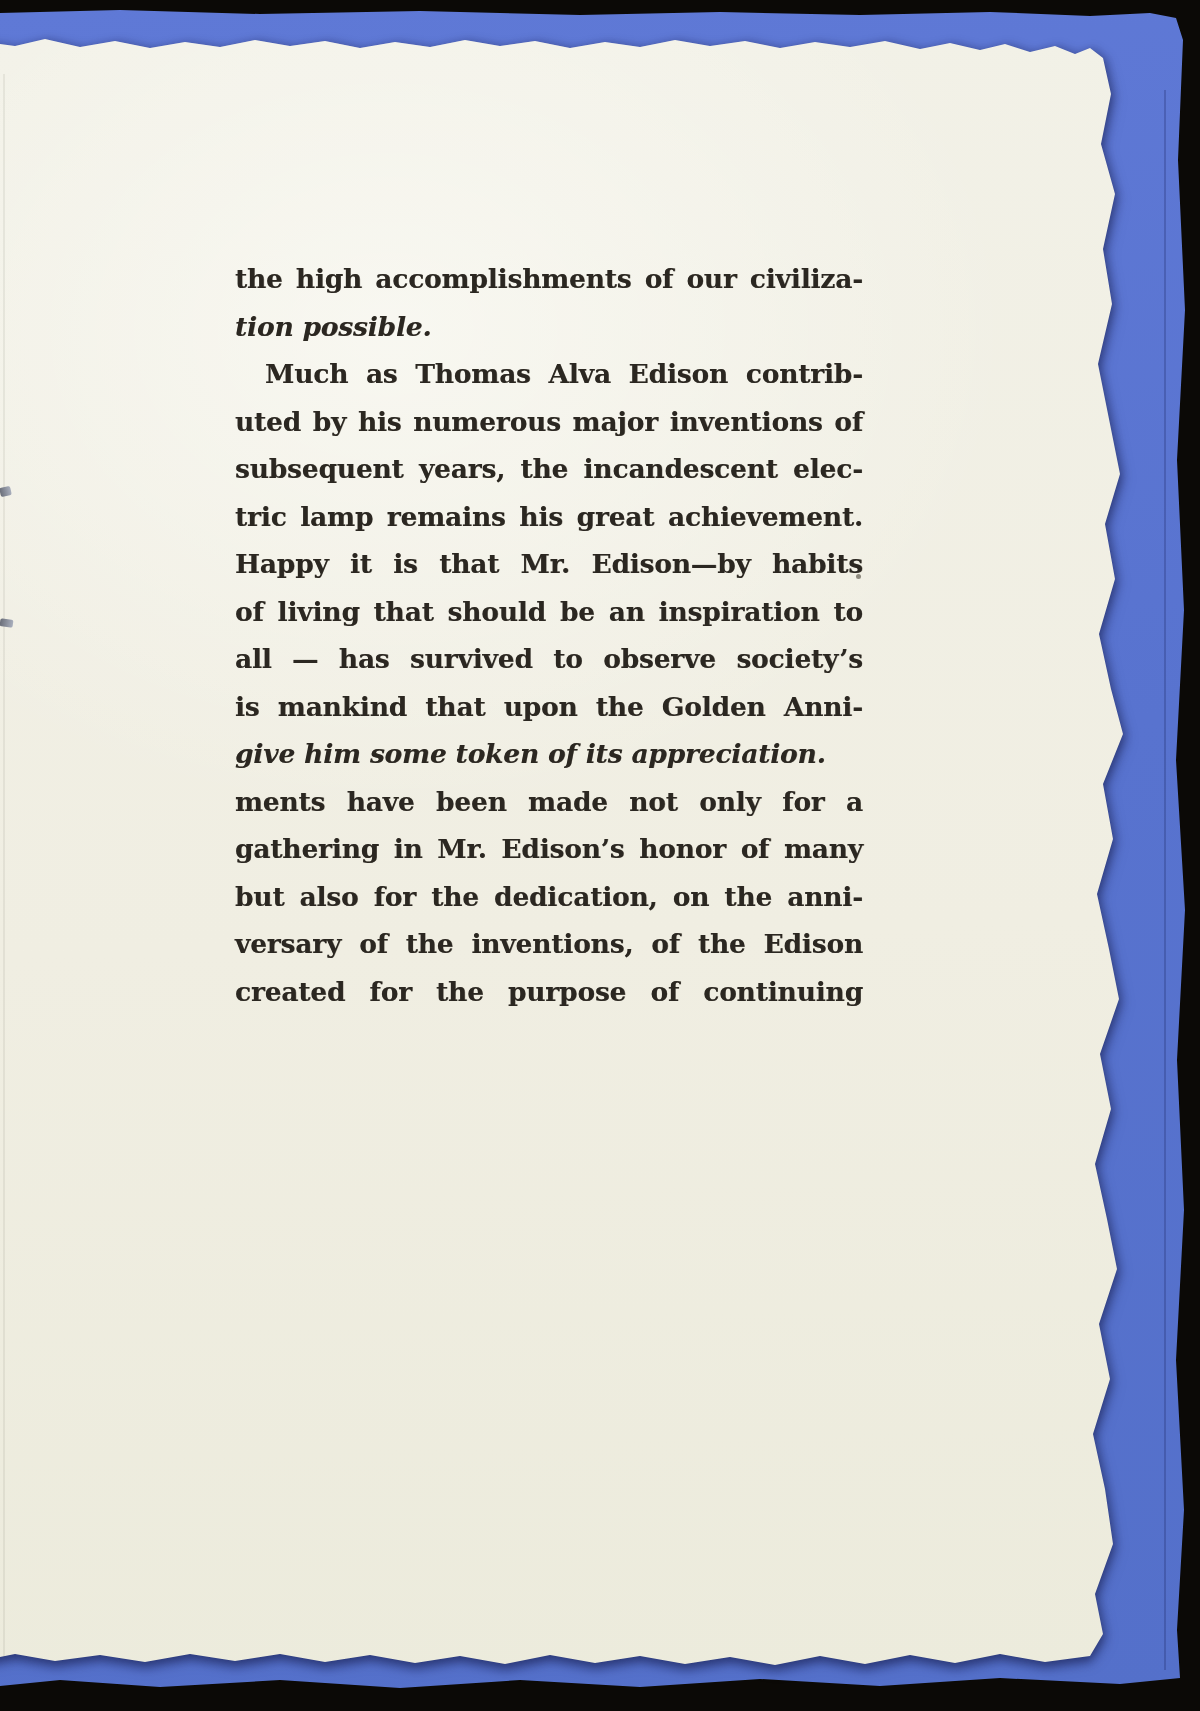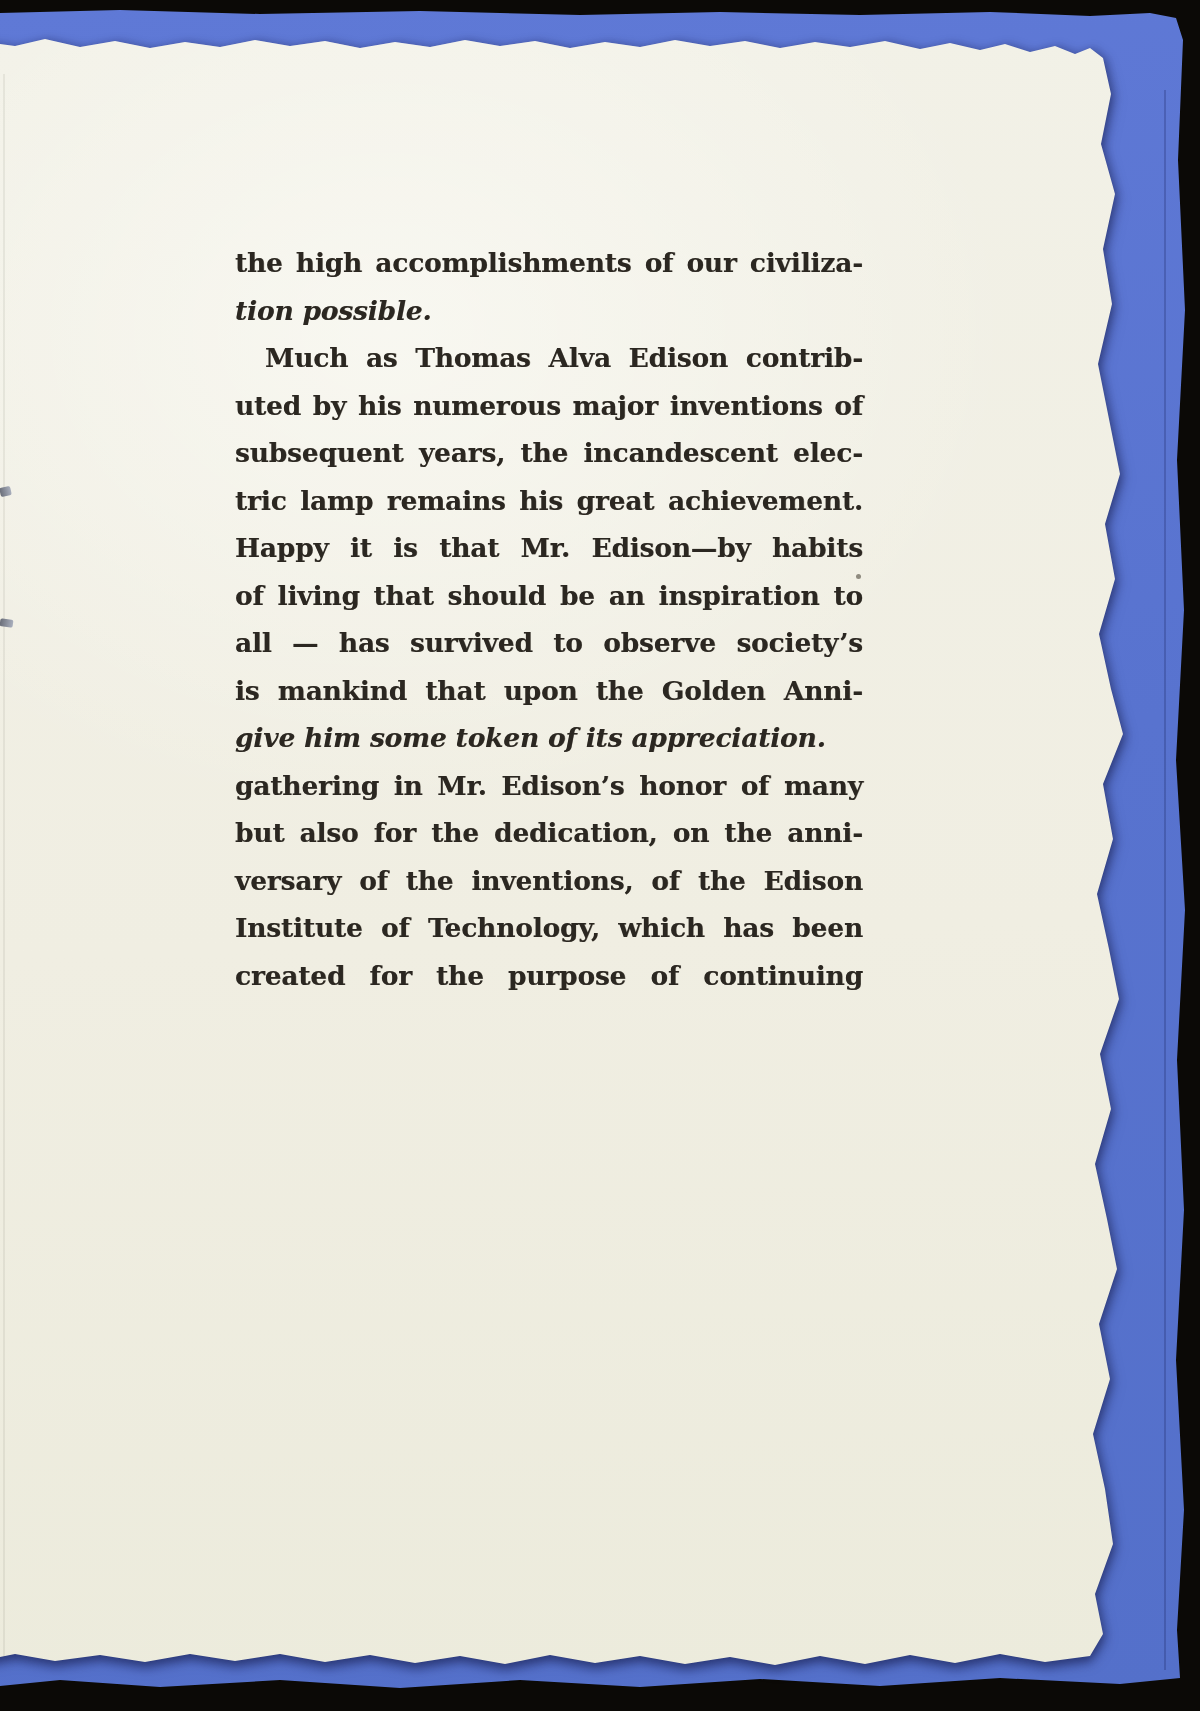--- a/index.html
+++ b/index.html
@@ -53,21 +53,21 @@
   
   .crease{
     position:absolute;
     left:18px; top:40px;
     width:2px; height:1620px;
     background:rgba(70,65,55,0.08);
   }
   
   .text-block{
     position:absolute;
-    left:250px; top:205px;
+    left:250px; top:221px;
     width:628px;
     color:var(--ink);
     font-size:26.5px;
     line-height:47.5px;
     font-weight:700;
     letter-spacing:-0.2px;
     text-shadow:0.35px 0.35px 0 rgba(48,42,30,0.45);
   }
   .line{
     text-align:justify;
@@ -109,24 +109,24 @@
           <div class="line flush">tion possible.</div>
           <div class="line indent">Much as Thomas Alva Edison contrib-</div>
           <div class="line">uted by his numerous major inventions of</div>
           <div class="line">subsequent years, the incandescent elec-</div>
           <div class="line">tric lamp remains his great achievement.</div>
           <div class="line">Happy it is that Mr. Edison—by habits</div>
           <div class="line">of living that should be an inspiration to</div>
           <div class="line">all — has survived to observe society’s</div>
           <div class="line">is mankind that upon the Golden Anni-</div>
           <div class="line flush">give him some token of its appreciation.</div>
+          <div class="line">ments have been made not only for a</div>
           <div class="line">gathering in Mr. Edison’s honor of many</div>
           <div class="line">but also for the dedication, on the anni-</div>
           <div class="line">versary of the inventions, of the Edison</div>
-          <div class="line">Institute of Technology, which has been</div>
           <div class="line">created for the purpose of continuing</div>
         </div>
       <div class="ink-speck"></div>
     </div>
   </div>
 
   <div class="stitch s1"></div>
   <div class="stitch s2"></div>
 
 </div>

